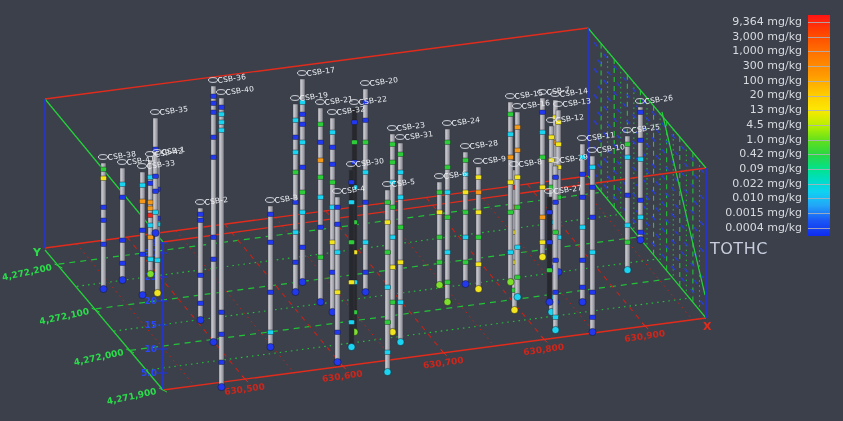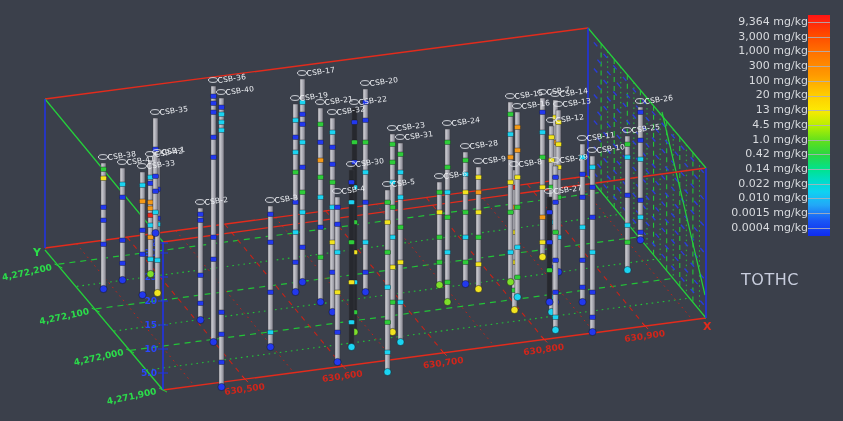--- a/index.html
+++ b/index.html
@@ -8,33 +8,33 @@
     background:#3b404b;
     font-family:"DejaVu Sans","Liberation Sans",sans-serif;
   }
   #scene{position:absolute;left:0;top:0;}
   svg text{font-family:"DejaVu Sans","Liberation Sans",sans-serif;}
   .bh-label{fill:#eceef2;font-size:7.5px;letter-spacing:.2px;}
   .legend{position:absolute;top:15px;right:13px;display:flex;align-items:flex-start;}
   .legend-rows{display:flex;flex-direction:column;}
   .legend-row{
     height:14.7px;line-height:14.7px;font-size:11px;color:#d8dade;
-    text-align:right;white-space:nowrap;
+    text-align:right;padding-right:6px;white-space:nowrap;
   }
   .legend-bar{
     position:relative;width:22px;height:220.5px;margin-top:0px;
     background:linear-gradient(to bottom,
       #ff1414 0%, #ff4400 8%, #ff7700 18%, #ff9900 27%, #ffcc00 36%,
       #fce803 43%, #b8f000 50%, #5fe01e 57%, #2bd741 63%, #00e390 70%,
       #00ddc8 75%, #0fd2f2 80%, #22a8f7 86%, #1a57f5 93%, #0f2bef 100%);
   }
   .legend-tick{position:absolute;left:0;width:100%;height:1px;background:#aeb2ba;opacity:.85;}
   .legend-title{
-    position:absolute;top:239px;right:13px;width:120px;text-align:center;
-    font-size:16px;color:#c9cede;letter-spacing:.5px;margin-top:31px;
+    position:absolute;top:239px;right:13px;width:120px;text-align:left;
+    font-size:16px;color:#c9cede;letter-spacing:.5px;
   }
 </style>
 </head>
 <body>
 
 <div id="stage">
   <svg id="scene" width="843" height="421" viewBox="0 0 843 421">
       <defs>
         <linearGradient id="shaftGrad" x1="0" y1="0" x2="1" y2="0">
           <stop offset="0%" stop-color="#dcdce0"></stop>
@@ -713,21 +713,21 @@
         <div class="legend-row">9,364 mg/kg</div>
         <div class="legend-row">3,000 mg/kg</div>
         <div class="legend-row">1,000 mg/kg</div>
         <div class="legend-row">300 mg/kg</div>
         <div class="legend-row">100 mg/kg</div>
         <div class="legend-row">20 mg/kg</div>
         <div class="legend-row">13 mg/kg</div>
         <div class="legend-row">4.5 mg/kg</div>
         <div class="legend-row">1.0 mg/kg</div>
         <div class="legend-row">0.42 mg/kg</div>
-        <div class="legend-row">0.14 mg/kg</div>
+        <div class="legend-row">0.09 mg/kg</div>
         <div class="legend-row">0.022 mg/kg</div>
         <div class="legend-row">0.010 mg/kg</div>
         <div class="legend-row">0.0015 mg/kg</div>
         <div class="legend-row">0.0004 mg/kg</div>
       </div>
     <div class="legend-bar">
         <div class="legend-tick" style="top: 7px;"></div>
         <div class="legend-tick" style="top: 21.7px;"></div>
         <div class="legend-tick" style="top: 36.4px;"></div>
         <div class="legend-tick" style="top: 51.1px;"></div>

